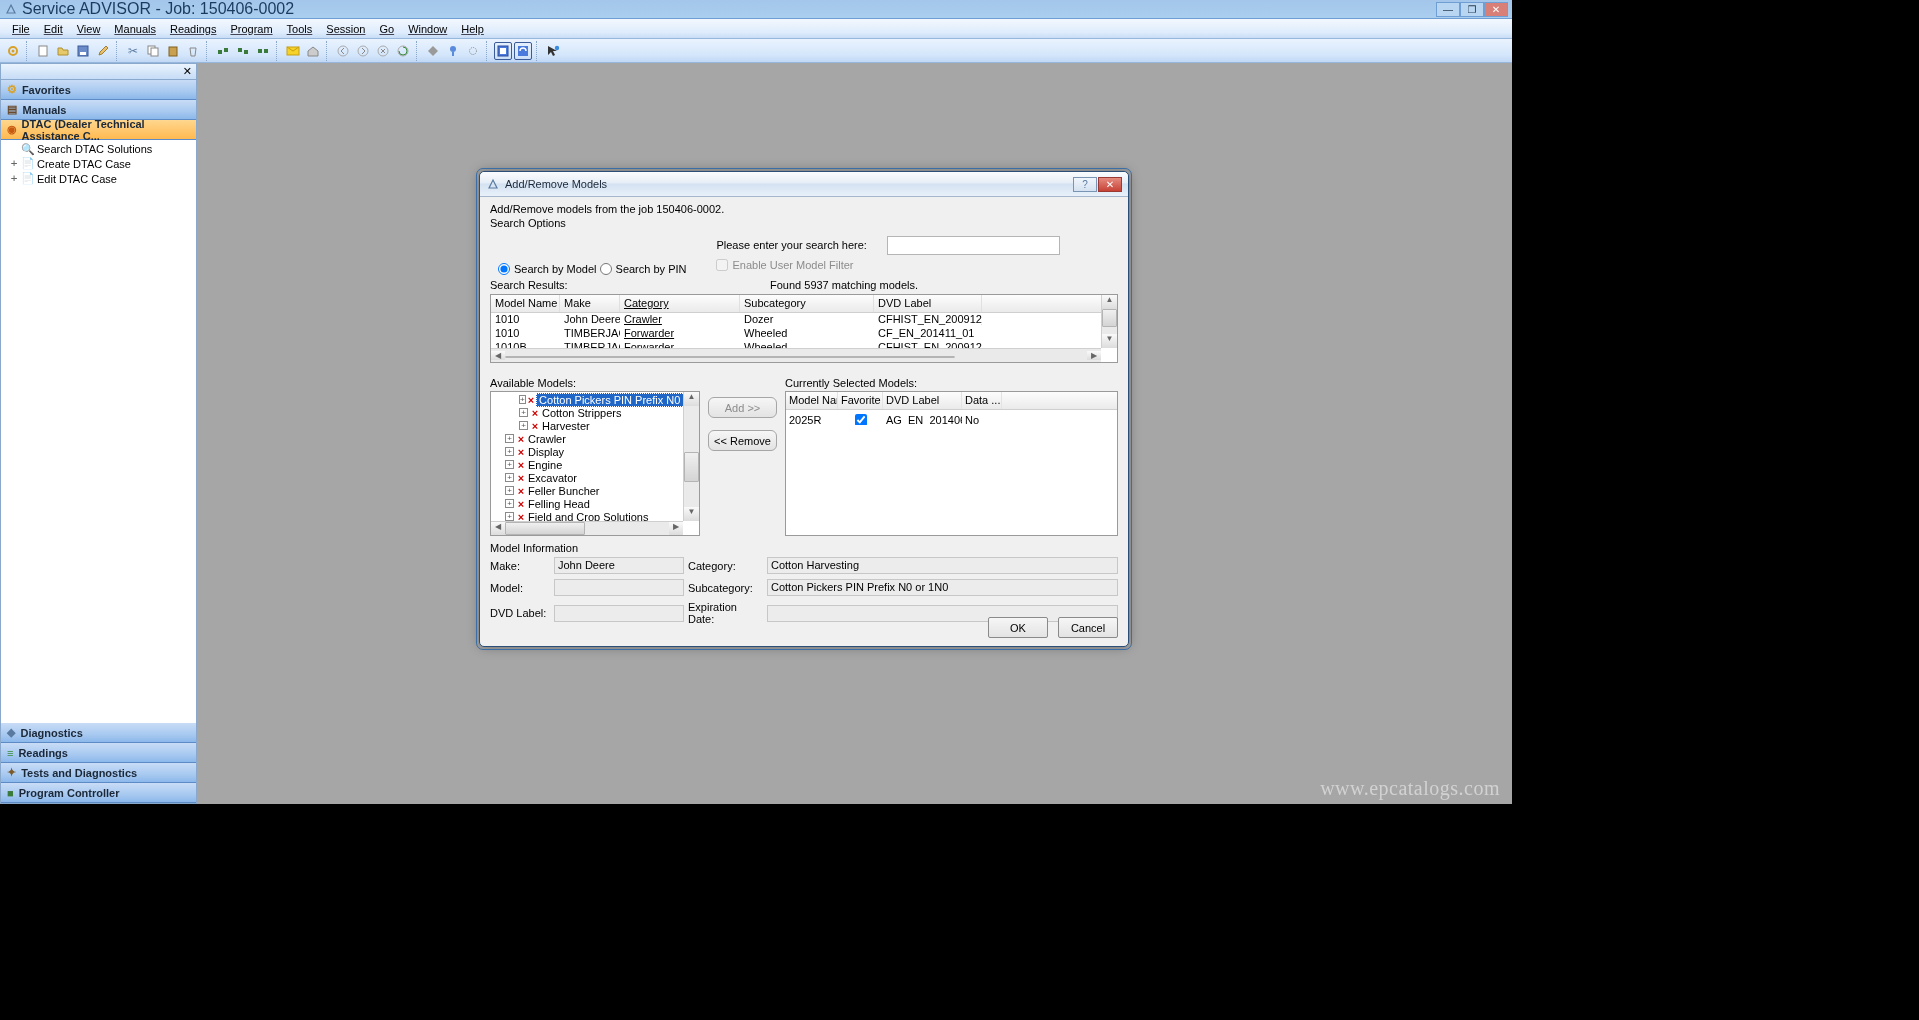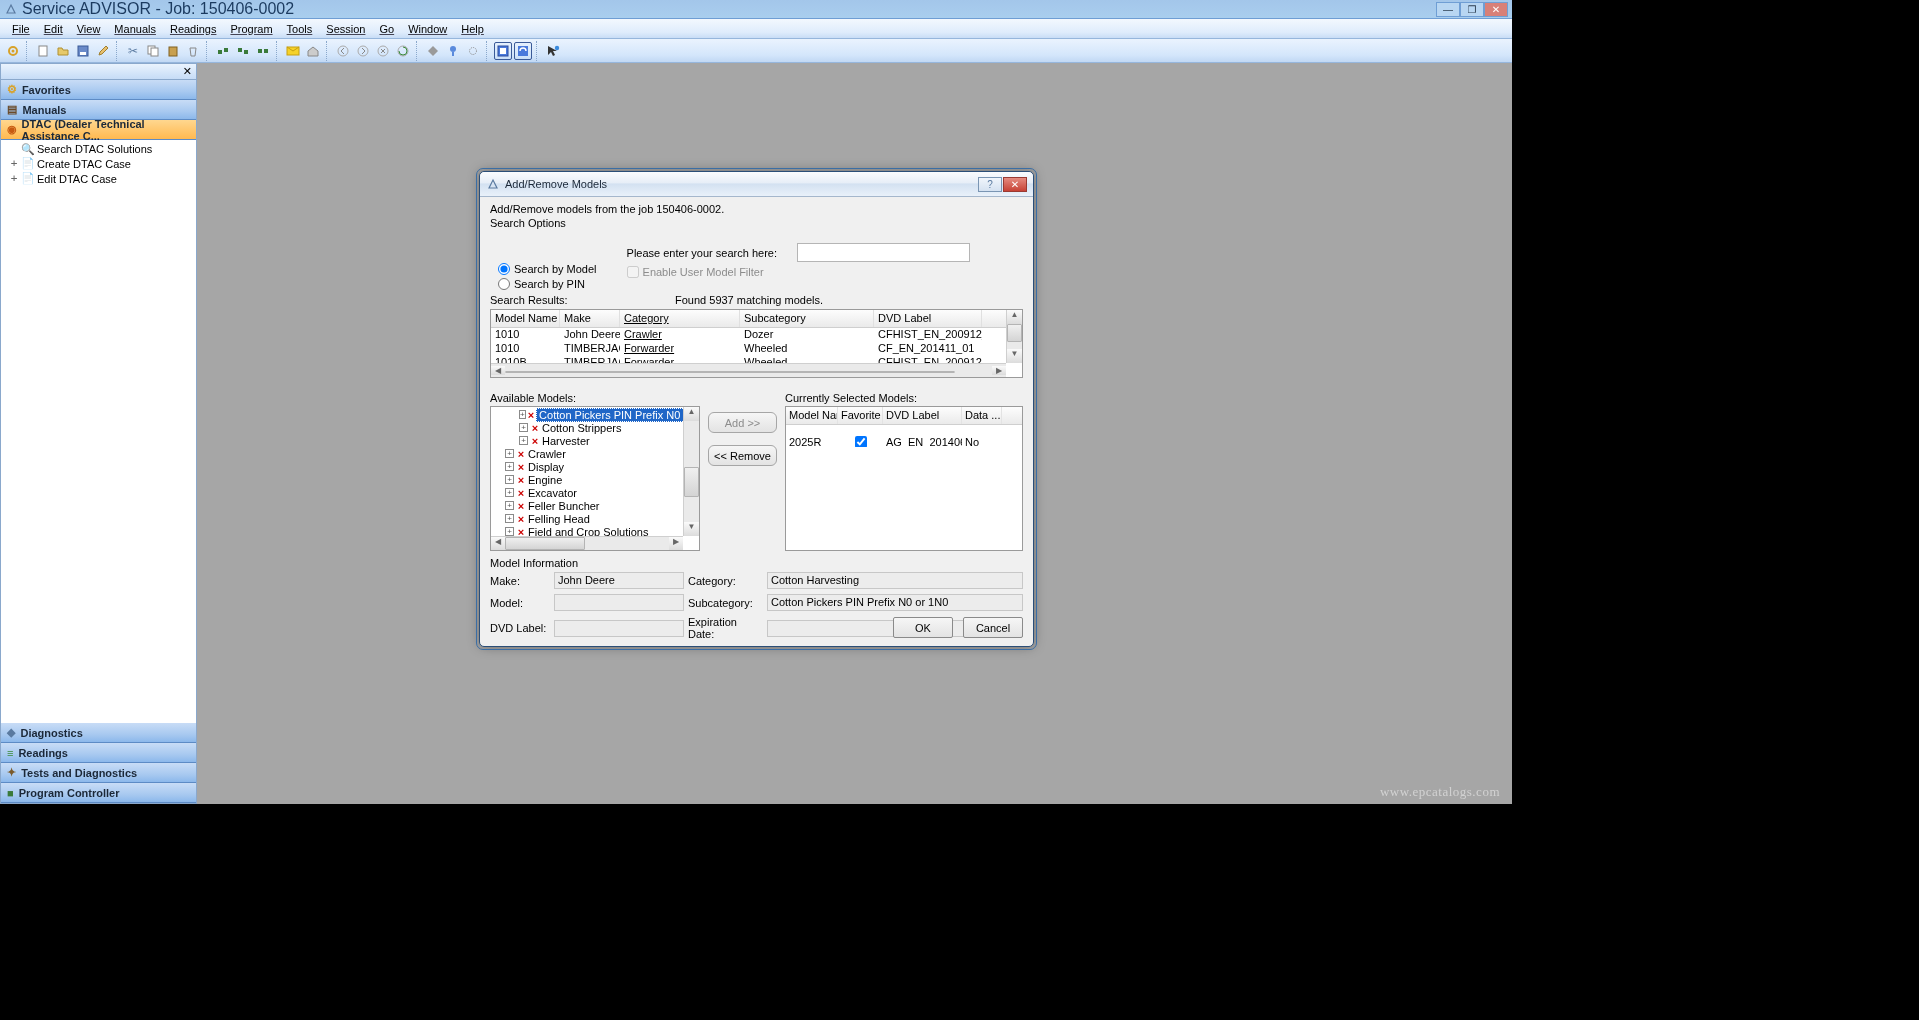--- a/index.html
+++ b/index.html
@@ -22,32 +22,32 @@
 .sidebar-close-row { height:16px; background:linear-gradient(180deg,#eaf3fe 0%,#c6dcf6 100%); border-bottom:1px solid #8aa8cc; display:flex; justify-content:flex-end; align-items:center; padding-right:4px; }
 .sidebar-close-row .x { font-size:11px; }
 .acc-item { height:20px; background:linear-gradient(180deg,#c8dcf6 0%,#a8c9f0 60%,#8cb8eb 100%); border-bottom:1px solid #5d8bc5; display:flex; align-items:center; padding:0 6px; gap:5px; font-weight:bold; color:#1b2838; cursor:pointer; }
 .acc-item.active { background:linear-gradient(180deg,#ffd78f 0%,#ffb950 100%); }
 .tree { background:#fff; padding:2px 4px 2px 8px; }
 .tree-row { display:flex; align-items:center; gap:3px; padding:1px 0; cursor:pointer; }
 .tree-row .exp { width:10px; text-align:center; color:#666; font-family:monospace; }
 .tree-row .ticon { width:12px; height:12px; display:flex; align-items:center; justify-content:center; }
 .acc-bottom { position:absolute; bottom:0; left:0; right:0; }
 
-.modal { position:absolute; top:171px; left:479px; width:555px; height:476px; background:#f0f0f0; border:1px solid #2a4e78; box-shadow:0 0 12px rgba(0,0,0,.35); border-radius:5px; }
+.modal { position:absolute; top:171px; left:479px; width:650px; height:476px; background:#f0f0f0; border:1px solid #2a4e78; box-shadow:0 0 12px rgba(0,0,0,.35); border-radius:5px; }
 .modal-outline { position:absolute; top:-4px; left:-4px; right:-4px; bottom:-4px; border:1px solid #3b6ea5; border-radius:7px; pointer-events:none; }
 .modal-title { height:25px; background:linear-gradient(180deg,#fafcfe 0%,#e7eef7 45%,#d3e1f1 50%,#e9f1fa 100%); display:flex; align-items:center; padding:0 6px; border-bottom:1px solid #a5b7cc; border-radius:5px 5px 0 0; }
 .modal-title .icon { width:14px; height:14px; margin-right:5px; }
 .modal-title .text { flex:1; color:#1b2838; }
 .modal-title .mbtn { width:24px; height:15px; border:1px solid #7a95b3; background:linear-gradient(#f0f5fb,#d5e2f1); margin-left:1px; display:flex; align-items:center; justify-content:center; font-size:10px; color:#5a7aa0; }
 .modal-title .mbtn.close { background:linear-gradient(#e58b80,#c74236); color:#fff; border-color:#9a3a32; }
 .modal-body { padding:6px 10px 8px 10px; position:relative; height:calc(100% - 25px); }
 .hint { color:#000; margin-bottom:2px; }
 .grp-label { color:#000; margin:0 0 2px 0; }
 .search-row { display:flex; align-items:center; gap:30px; }
-.radio-col { display:flex; flex-direction:column; gap:3px; margin-left:8px;margin-top:32px; }
+.radio-col { display:flex; flex-direction:row; gap:3px; margin-left:8px;margin-top:32px; }
 .radio-col label { display:flex; align-items:center; gap:4px; }
 .search-right { display:flex; flex-direction:column; gap:4px; }
 .search-right .row1 { display:flex; align-items:center; gap:20px; }
 .search-right .row1 input[type=text] { width:173px; height:19px; border:1px solid #b5b5b5; background:#fff; }
 .search-right .row2 { display:flex; align-items:center; gap:4px; color:#8c8c8c; }
 .results-row { display:flex; justify-content:space-between; margin:4px 0 3px 0; }
 .table-frame { border:1px solid #9a9a9a; background:#fff; position:relative; height:69px; }
 .thead { display:flex; height:18px; background:linear-gradient(#fdfdfd,#eaeaea); border-bottom:1px solid #cfcfcf; }
 .thead span { padding:2px 4px; border-right:1px solid #e0e0e0; overflow:hidden; white-space:nowrap; }
 .trow { display:flex; height:14px; }
@@ -79,28 +79,28 @@
 .tree-box .vscroll .up,.tree-box .vscroll .dn { height:14px; text-align:center; font-size:8px; color:#666; background:linear-gradient(#fafafa,#dcdcdc); }
 .tree-box .vscroll .dn { position:absolute; bottom:0; left:0; right:0; }
 .tree-box .hscroll { position:absolute; left:0; right:16px; bottom:0; height:14px; background:#eaeaea; border-top:1px solid #cfcfcf; display:flex; }
 .tree-box .hscroll .lf,.tree-box .hscroll .rt { width:14px; text-align:center; font-size:8px; color:#666; background:linear-gradient(#fafafa,#dcdcdc); }
 .tree-box .hscroll .ctr { flex:1; position:relative; }
 .tree-box .hscroll .hthumb2 { position:absolute; left:0; top:0; bottom:0; width:80px; background:linear-gradient(#f0f0f0,#d4d4d4); border:1px solid #b4b4b4; border-radius:1px; }
 .sel-box { border:1px solid #9a9a9a; background:#fff; height:145px; }
 .sel-box .shead { display:flex; height:18px; background:linear-gradient(#fdfdfd,#eaeaea); border-bottom:1px solid #cfcfcf; }
 .sel-box .shead span { padding:2px 3px; border-right:1px solid #e3e3e3; overflow:hidden; white-space:nowrap; }
 .sel-box .srow { display:flex; height:15px; }
-.sel-box .srow span { padding:11px 3px; overflow:hidden; white-space:nowrap; }
+.sel-box .srow span { padding:4px 3px; overflow:hidden; white-space:nowrap; }
 .s-mn { width:52px; } .s-fav { width:45px; text-align:center; } .s-dvd { width:79px; } .s-da { width:40px; }
 .info-grp { margin-top:6px; }
 .info-grid { display:grid; grid-template-columns:60px 130px 75px 1fr; gap:5px 4px; align-items:center; margin-top:3px; }
 .info-grid .val { border:1px solid #c7c7c7; background:#ececec; height:17px; padding:1px 3px; overflow:hidden; white-space:nowrap; }
 .btn-row { position:absolute; bottom:8px; right:10px; display:flex; gap:10px; }
 .btn-row button { width:60px; height:21px; border:1px solid #8a8a8a; background:linear-gradient(#f6f6f6,#e3e3e3); border-radius:2px; cursor:pointer; }
-.watermark { position:absolute; bottom:4px; right:12px; color:#d2d2d2; font-size:13px; font-family:Tahoma; letter-spacing:0.5px; }
+.watermark { position:absolute; bottom:4px; right:12px; color:#d2d2d2; font-size:20px; font-family:Tahoma; letter-spacing:0.5px; }
 input[type=radio],input[type=checkbox] { width:12px; height:12px; }
 </style>
 </head>
 <body>
 
 <div class="app-frame">
   <div class="title-bar">
     <span class="icon">
       <svg viewBox="0 0 14 14">
           <path d="M3 11 L7 3 L11 11 Z" fill="none" stroke="#5a7aa0" stroke-width="1.2"></path>

